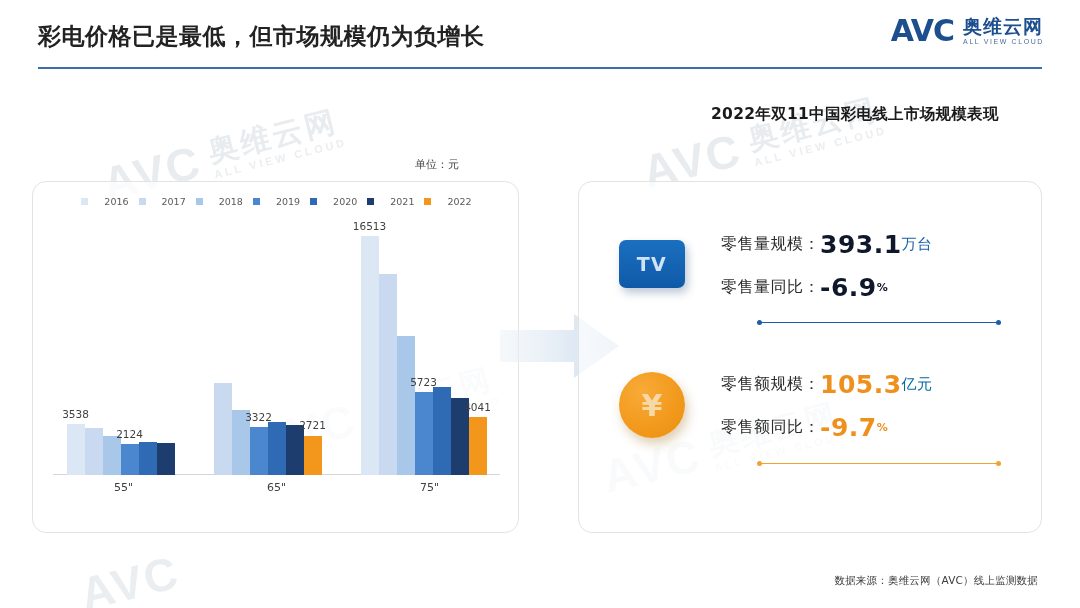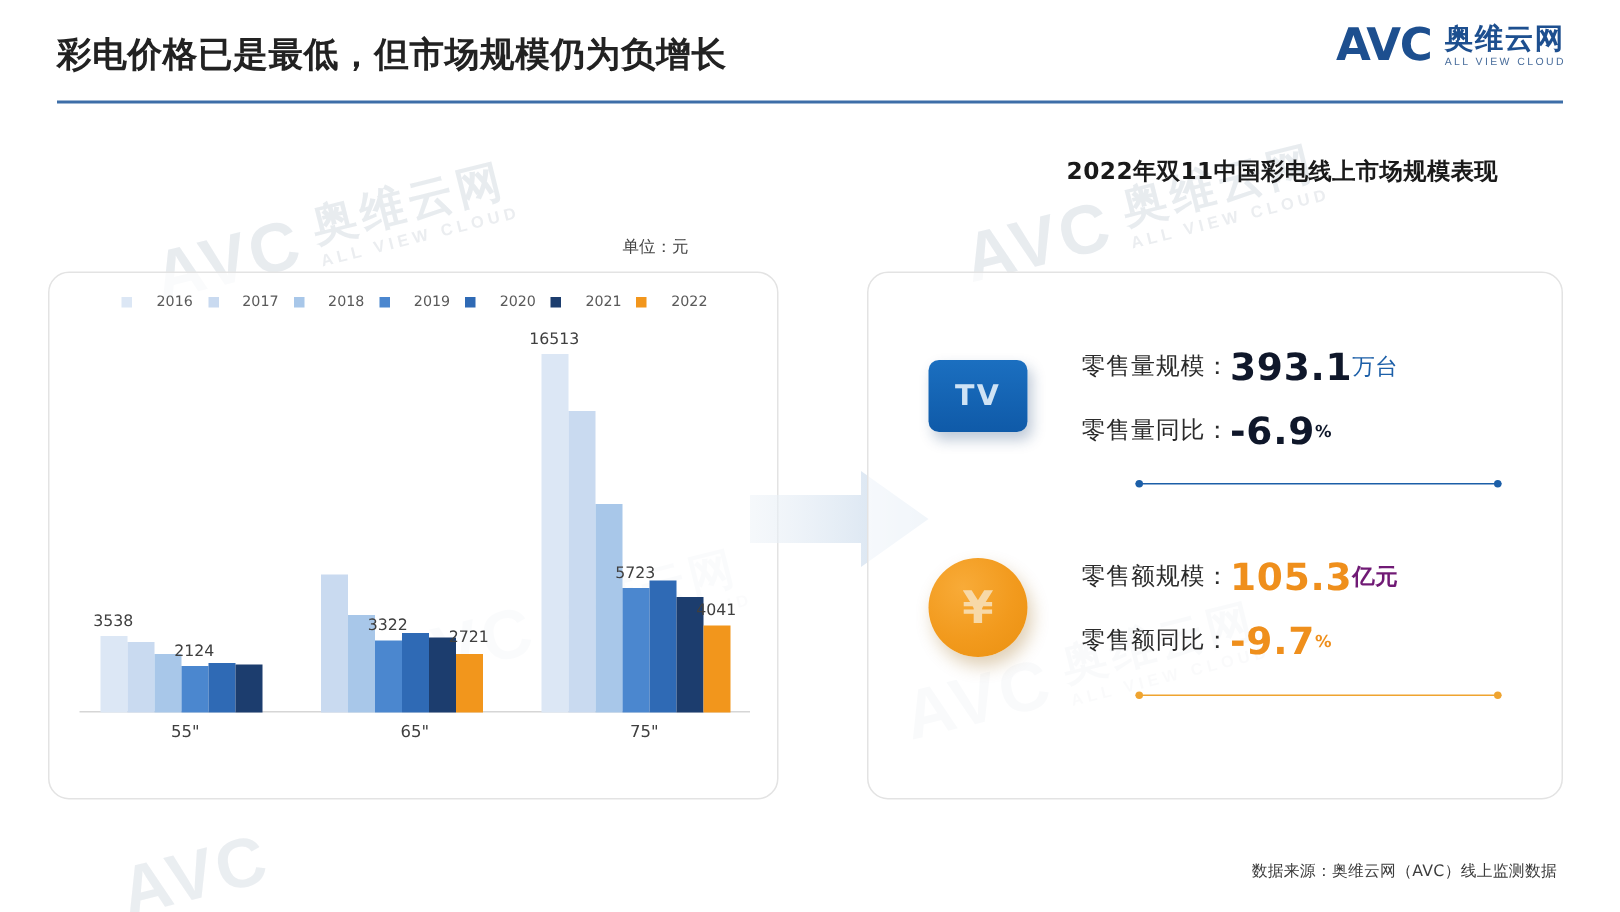--- a/index.html
+++ b/index.html
@@ -181,21 +181,21 @@
     font-size: 25px; font-weight: 700; letter-spacing: 0.5px;
     font-family: "DejaVu Sans", "Liberation Sans", sans-serif;
   }
   .metric-num.blue   { color: #0f172a; }
   .metric-num.orange { color: #ef8f1c; }
   .metric-unit {
     font-size: 15px; letter-spacing: 0.3px;
     font-family: "DejaVu Sans", "Liberation Sans", sans-serif;
   }
   .metric-unit.blue   { color: #1c5fa8; }
-  .metric-unit.orange { color: #701a75; font-weight: bold; }
+  .metric-unit.orange { color: #0369a1; }
   .metric-pct {
     font-size: 11px; font-weight: 700;
   }
   .metric-underline {
     position: absolute; height: 1px; width: 244px;
   }
   .metric-underline::before, .metric-underline::after {
     content: ""; position: absolute; top: -2px;
     width: 5px; height: 5px; border-radius: 50%;
   }

